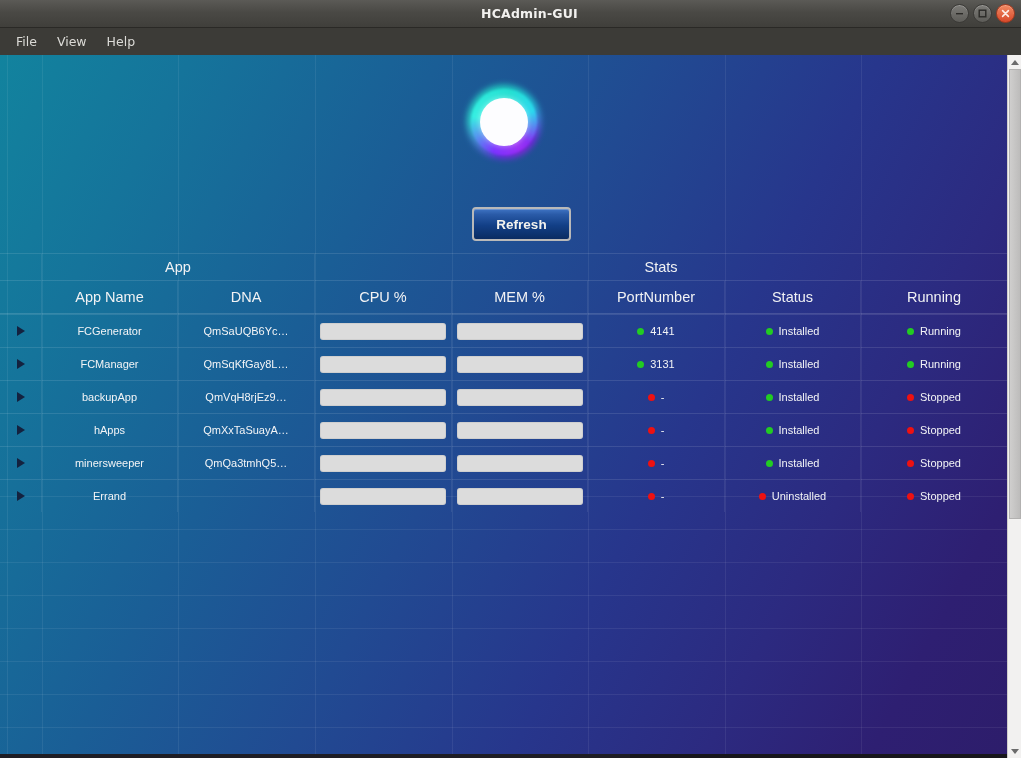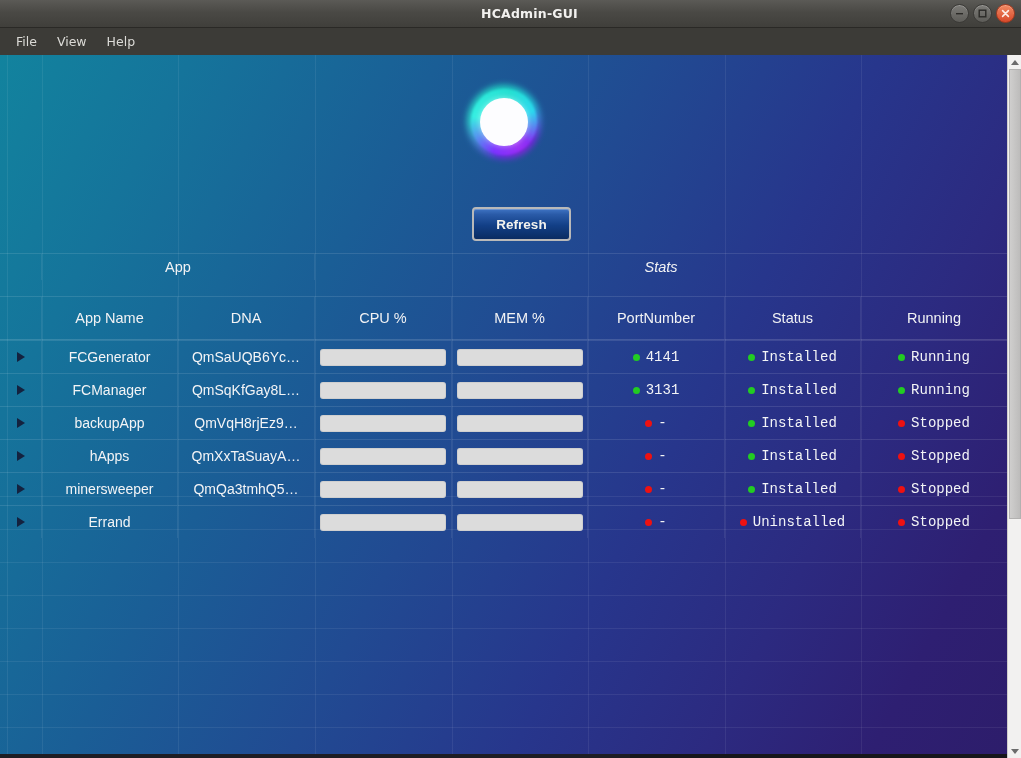--- a/index.html
+++ b/index.html
@@ -117,55 +117,55 @@
   
   .table {
     position:absolute; left:0; top:198px; width:1007px;
     font-family:"Liberation Sans", sans-serif;
   }
   .grp-row, .hdr-row, .data-row {
     display:flex; width:1007px;
     border-top:1px solid rgba(255,255,255,.11);
   }
   .grp-row { height:27px; }
-  .hdr-row { height:44px; border-bottom:1px solid rgba(255,255,255,.14);margin-top:16px; }
+  .hdr-row { height:34px; border-bottom:1px solid rgba(255,255,255,.14); }
   .data-row { height:33px; }
 
   .cell {
     display:flex; align-items:center; justify-content:center;
-    color:#f3f4f6; font-size:14px;
+    color:#f3f4f6; font-size:11px;
     border-right:1px solid rgba(255,255,255,.08);
     overflow:hidden; white-space:nowrap;
   }
   .hdr-row .cell, .grp-row .cell { font-size:14.5px; color:#f1f2f4; }
 
   
   .c-exp   { width:42px;  }
   .c-name  { width:136px; }
   .c-dna   { width:137px; }
   .c-cpu   { width:137px; }
   .c-mem   { width:136px; }
   .c-port  { width:137px; }
   .c-stat  { width:136px; }
   .c-run   { width:146px; border-right:none; }
   .g-app   { width:273px; }
-  .g-stats { width:692px; border-right:none;font-style:italic; }
+  .g-stats { width:692px; border-right:none; }
 
   .tri {
     width:0; height:0;
     border-left:8px solid #14223f;
     border-top:5.5px solid transparent;
     border-bottom:5.5px solid transparent;
   }
   .bar {
     width:126px; height:17px; border-radius:3px;
     background:#dcdcdc;
     box-shadow:inset 0 0 0 1px rgba(0,0,0,.06);
   }
-  .dotline { display:flex; align-items:center; gap:6px;font-family:Liberation Mono, monospace; }
+  .dotline { display:flex; align-items:center; gap:6px; }
   .dot { width:7px; height:7px; border-radius:50%; display:inline-block; }
 
   
   .filler { position:absolute; left:0; top:0; width:1007px; height:700px; pointer-events:none; }
   .filler .vline { position:absolute; top:0; width:1px; height:700px; background:rgba(255,255,255,.07); }
   .filler .hline { position:absolute; left:0; width:1007px; height:1px; background:rgba(255,255,255,.07); }
 
   
   .vscroll {
     position:absolute; right:0; top:55px; width:14px; height:703px;

